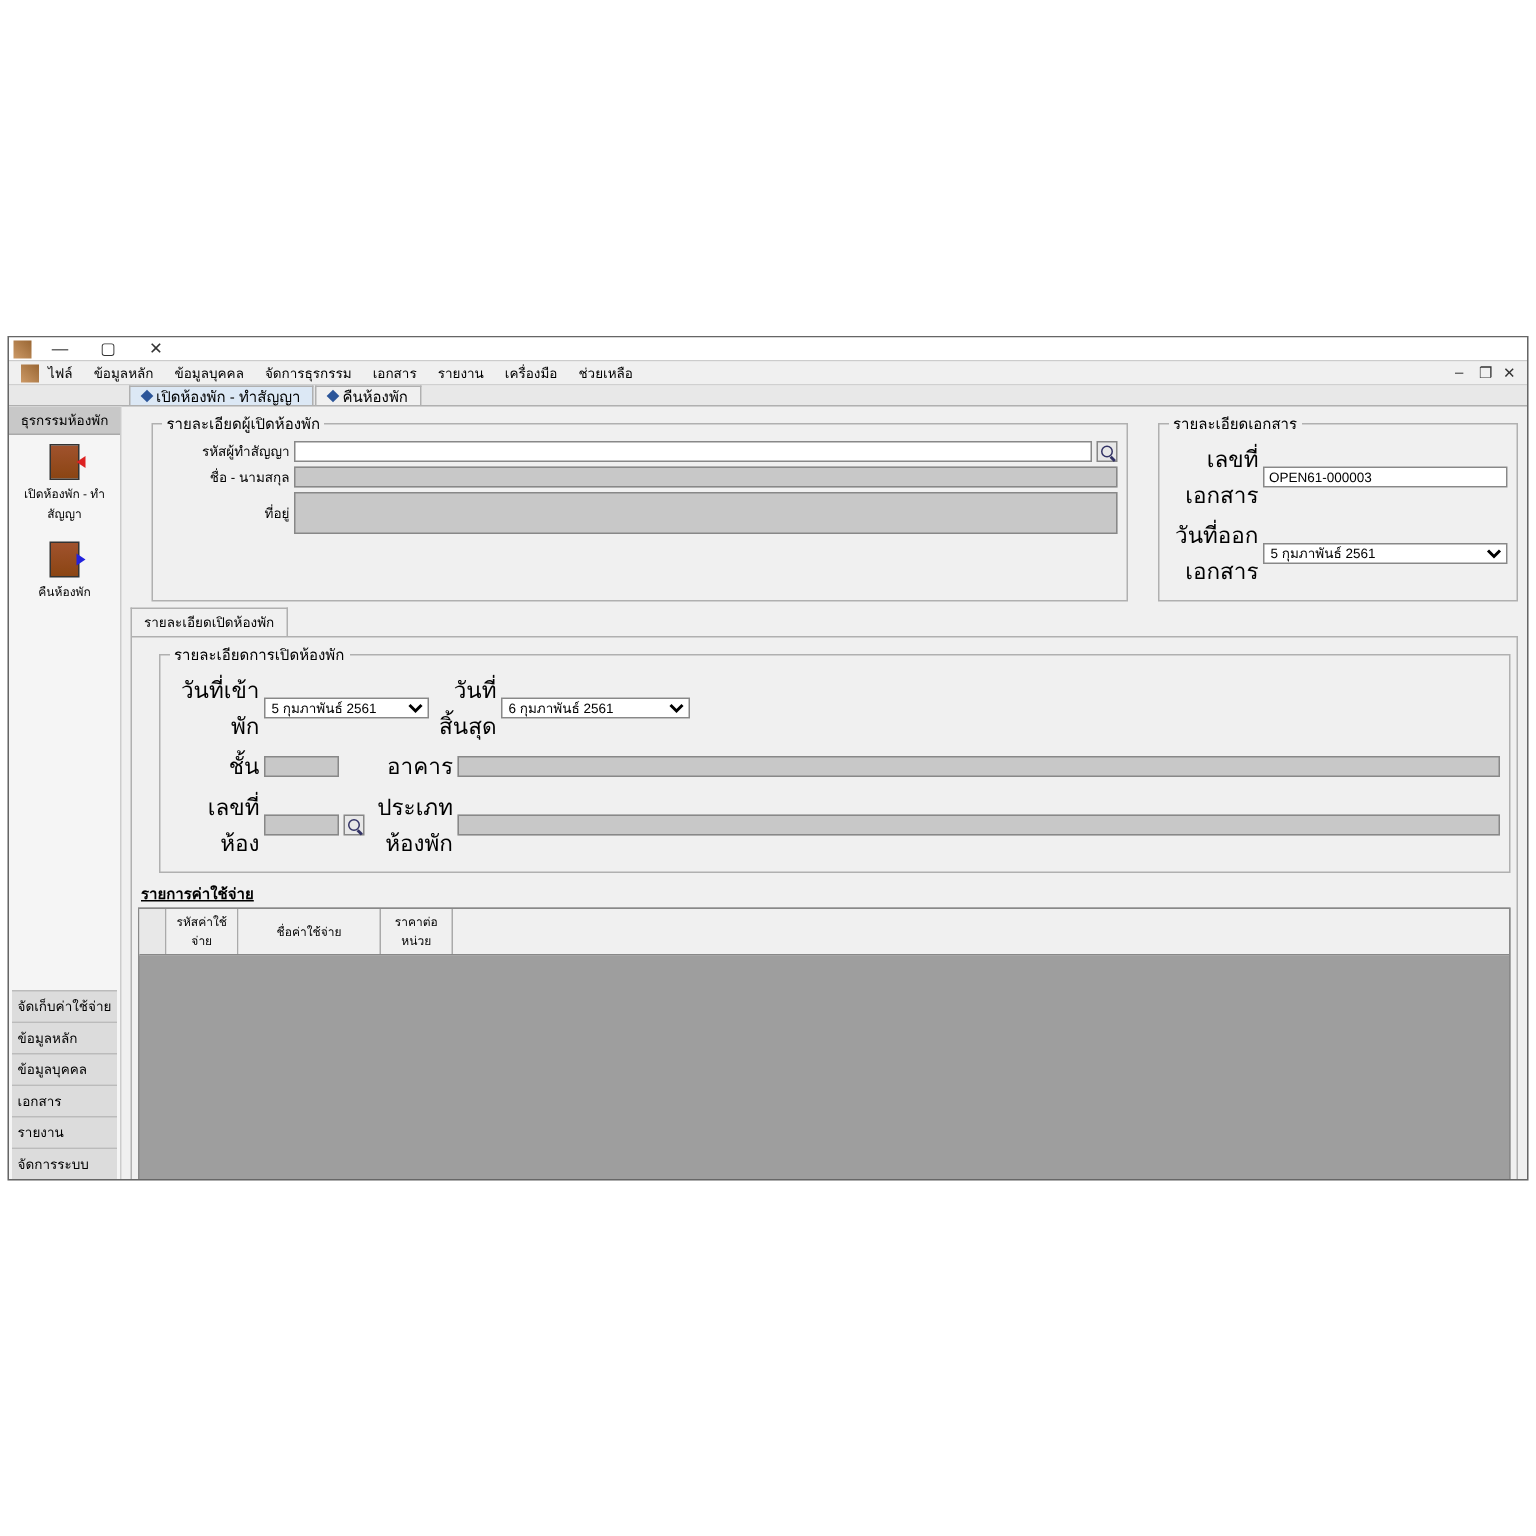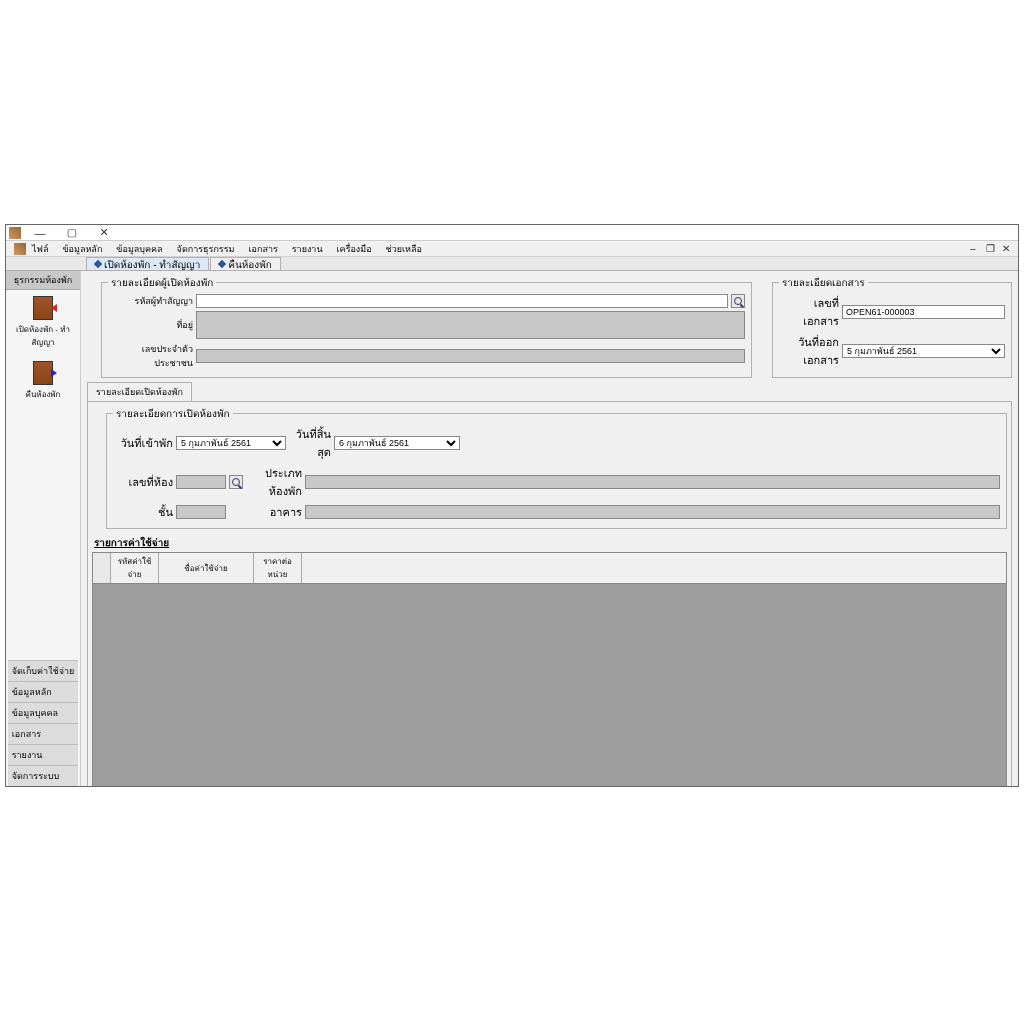--- a/index.html
+++ b/index.html
@@ -32,21 +32,21 @@
 .sidebar-bottom { margin-top: auto; }
 .sidebar-bottom-item { background: #dcdcdc; border-top: 1px solid #bbb; padding: 3px 4px; font-size: 9px; cursor: pointer; }
 .content { flex: 1; padding: 4px 6px; overflow: hidden; display: flex; flex-direction: column; }
 .top-panels { display: flex; gap: 6px; }
 fieldset { border: 1px solid #b0b0b0; padding: 4px 6px; font-size: 9px; margin-left: 14px; }
 legend { padding: 0 3px; }
 .left-panel { flex: 1; }
 .right-panel { width: 240px; }
 .fr { display: flex; align-items: center; margin-bottom: 3px; gap: 3px; }
 .lbl { width: 85px; text-align: right; font-size: 9px; }
-.lbl-sm { width: 60px; text-align: right; font-size: 11px; }
+.lbl-sm { width: 60px; text-align: right; font-size: 15px; }
 input[type=text] { border: 1px solid #888; height: 14px; padding: 0 3px; font-size: 9px; background: #fff; }
 input[readonly] { background: #c8c8c8; }
 textarea { border: 1px solid #888; background: #c8c8c8; resize: none; font-size: 9px; }
 .search-btn { width: 14px; height: 14px; background: #e8e8e8; border: 1px solid #888; display: inline-flex; align-items: center; justify-content: center; cursor: pointer; }
 .mag { width: 8px; height: 8px; border: 1.5px solid #336; border-radius: 50%; position: relative; }
 .mag::after { content: ""; position: absolute; width: 4px; height: 1.5px; background: #336; bottom: -2px; right: -3px; transform: rotate(45deg); }
 select { border: 1px solid #888; height: 14px; font-size: 9px; background: #fff; }
 .second-panel { margin-top: 4px; }
 .inner-tabs { display: flex; }
 .inner-tab { padding: 2px 8px; background: #f0f0f0; border: 1px solid #b0b0b0; border-bottom: none; font-size: 9px; }
@@ -135,26 +135,26 @@
         <fieldset class="left-panel">
           <legend>รายละเอียดผู้เปิดห้องพัก</legend>
           <div class="fr">
             <div class="lbl">รหัสผู้ทำสัญญา</div>
             <input type="text" style="flex: 1 1 0%;">
             <div class="search-btn">
                 <div class="mag"></div>
               </div>
           </div>
           <div class="fr">
+            <div class="lbl">ชื่อ - นามสกุล</div>
+            <input type="text" readonly="" style="flex: 1 1 0%;">
+          </div>
+          <div class="fr">
             <div class="lbl">ที่อยู่</div>
             <textarea readonly="" style="flex: 1 1 0%; height: 28px;"></textarea>
-          </div>
-          <div class="fr">
-            <div class="lbl">เลขประจำตัวประชาชน</div>
-            <input type="text" readonly="" style="flex: 1 1 0%;">
           </div>
         </fieldset>
 
         <fieldset class="right-panel">
           <legend>รายละเอียดเอกสาร</legend>
           <div class="fr">
             <div class="lbl-sm">เลขที่เอกสาร</div>
             <input type="text" style="flex: 1 1 0%;" value="OPEN61-000003">
           </div>
           <div class="fr">
@@ -171,33 +171,33 @@
         <div class="inner-content" style="display:flex;flex-direction:column;">
           <fieldset>
             <legend>รายละเอียดการเปิดห้องพัก</legend>
             <div class="fr">
               <div class="lbl-sm">วันที่เข้าพัก</div>
               <select style="width:110px"><option>5 กุมภาพันธ์  2561</option></select>
               <div class="lbl-sm" style="width:42px">วันที่สิ้นสุด</div>
               <select style="width:126px"><option>6 กุมภาพันธ์  2561</option></select>
             </div>
             <div class="fr">
+              <div class="lbl-sm">ชั้น</div>
+              <input type="text" readonly="" style="width: 50px;">
+              <div style="width:14px"></div>
+              <div class="lbl-sm" style="width:56px">อาคาร</div>
+              <input type="text" readonly="" style="flex: 1 1 0%;">
+            </div>
+            <div class="fr">
               <div class="lbl-sm">เลขที่ห้อง</div>
               <input type="text" readonly="" style="width: 50px;">
               <div class="search-btn">
                   <div class="mag"></div>
                 </div>
               <div class="lbl-sm" style="width:56px">ประเภทห้องพัก</div>
-              <input type="text" readonly="" style="flex: 1 1 0%;">
-            </div>
-            <div class="fr">
-              <div class="lbl-sm">ชั้น</div>
-              <input type="text" readonly="" style="width: 50px;">
-              <div style="width:14px"></div>
-              <div class="lbl-sm" style="width:56px">อาคาร</div>
               <input type="text" readonly="" style="flex: 1 1 0%;">
             </div>
           </fieldset>
 
           <div class="expense-header">รายการค่าใช้จ่าย</div>
           <div class="grid-container">
             <div class="grid-header">
               <div class="grid-first"></div>
               <div class="gh gh1">รหัสค่าใช้จ่าย</div>
               <div class="gh gh2">ชื่อค่าใช้จ่าย</div>

